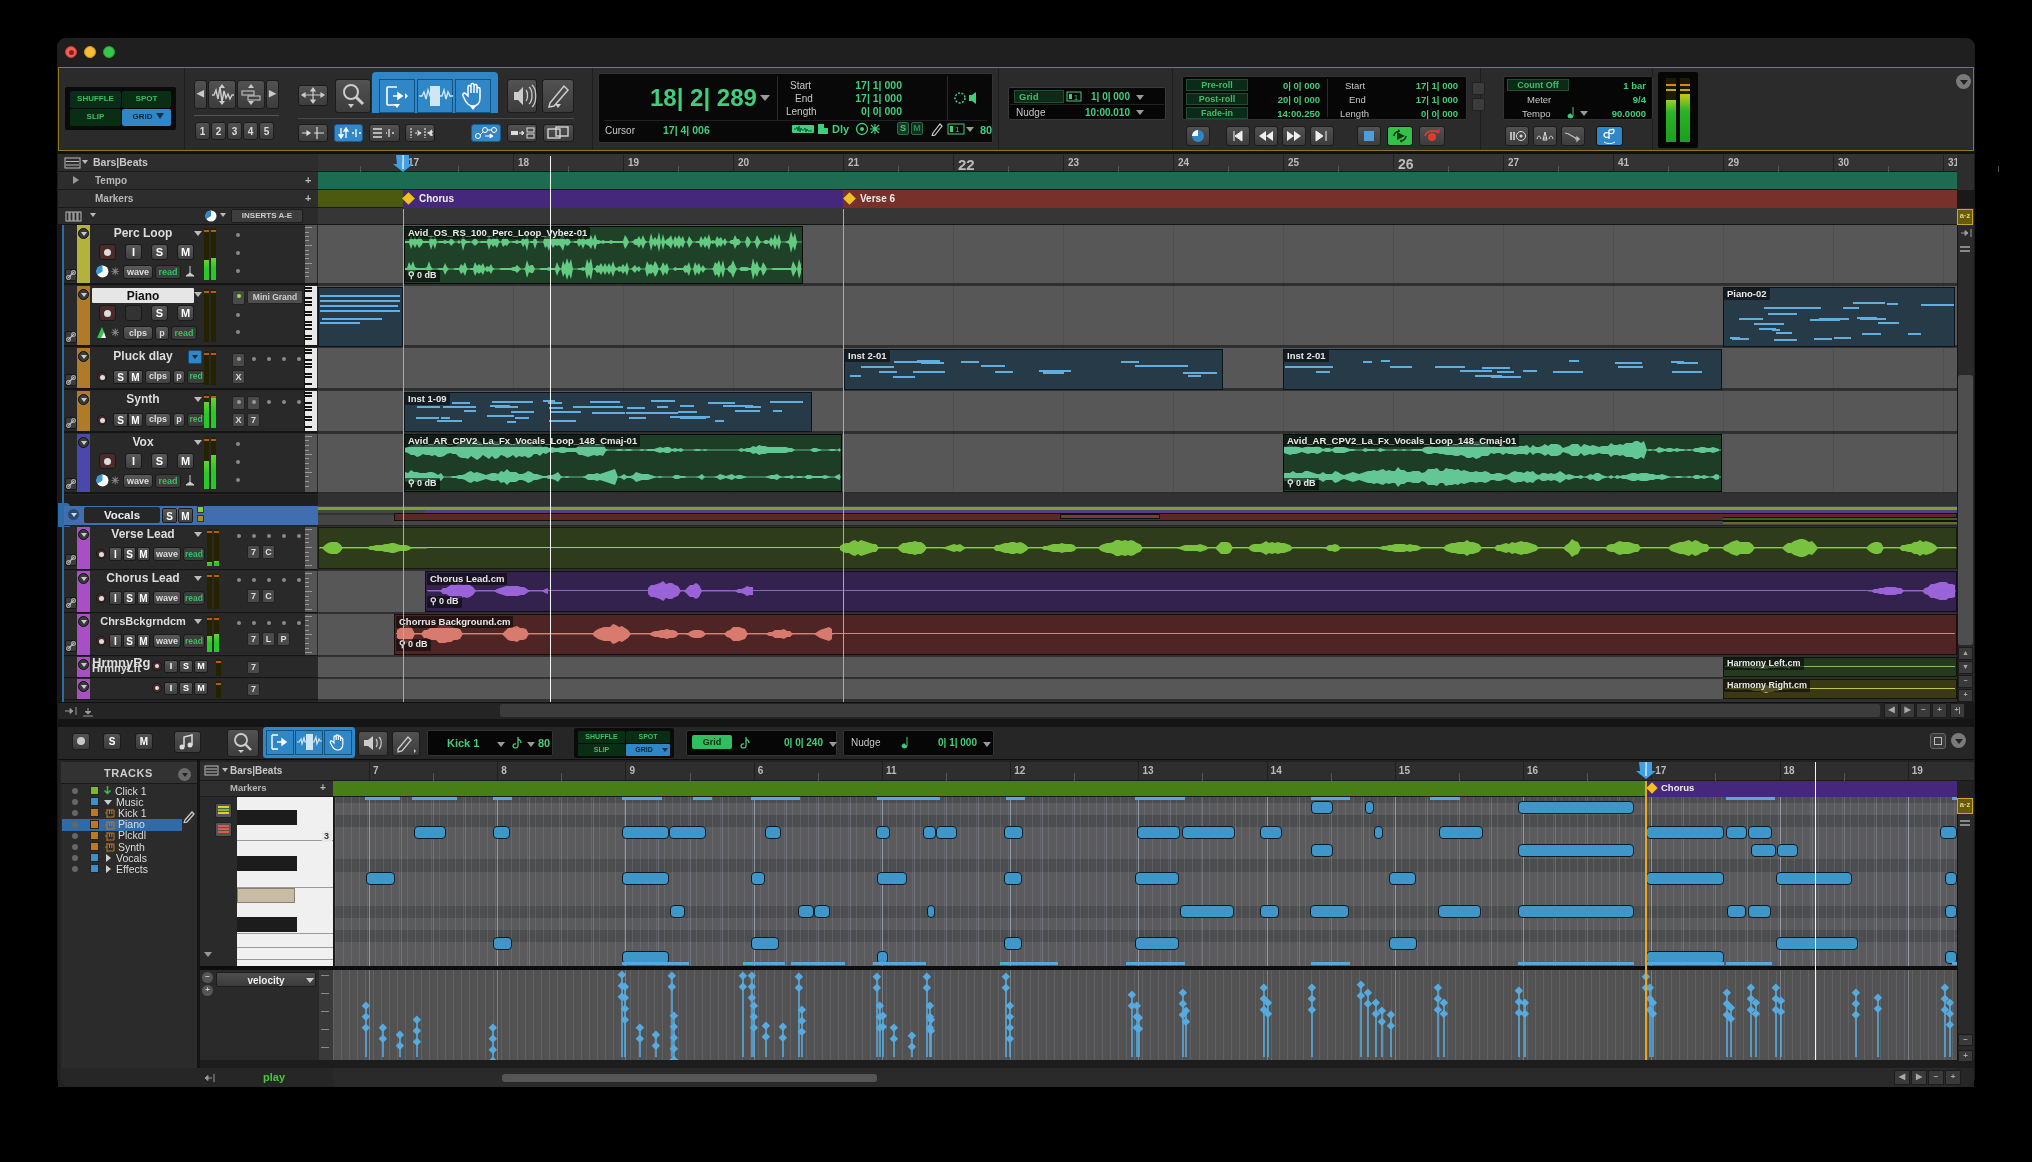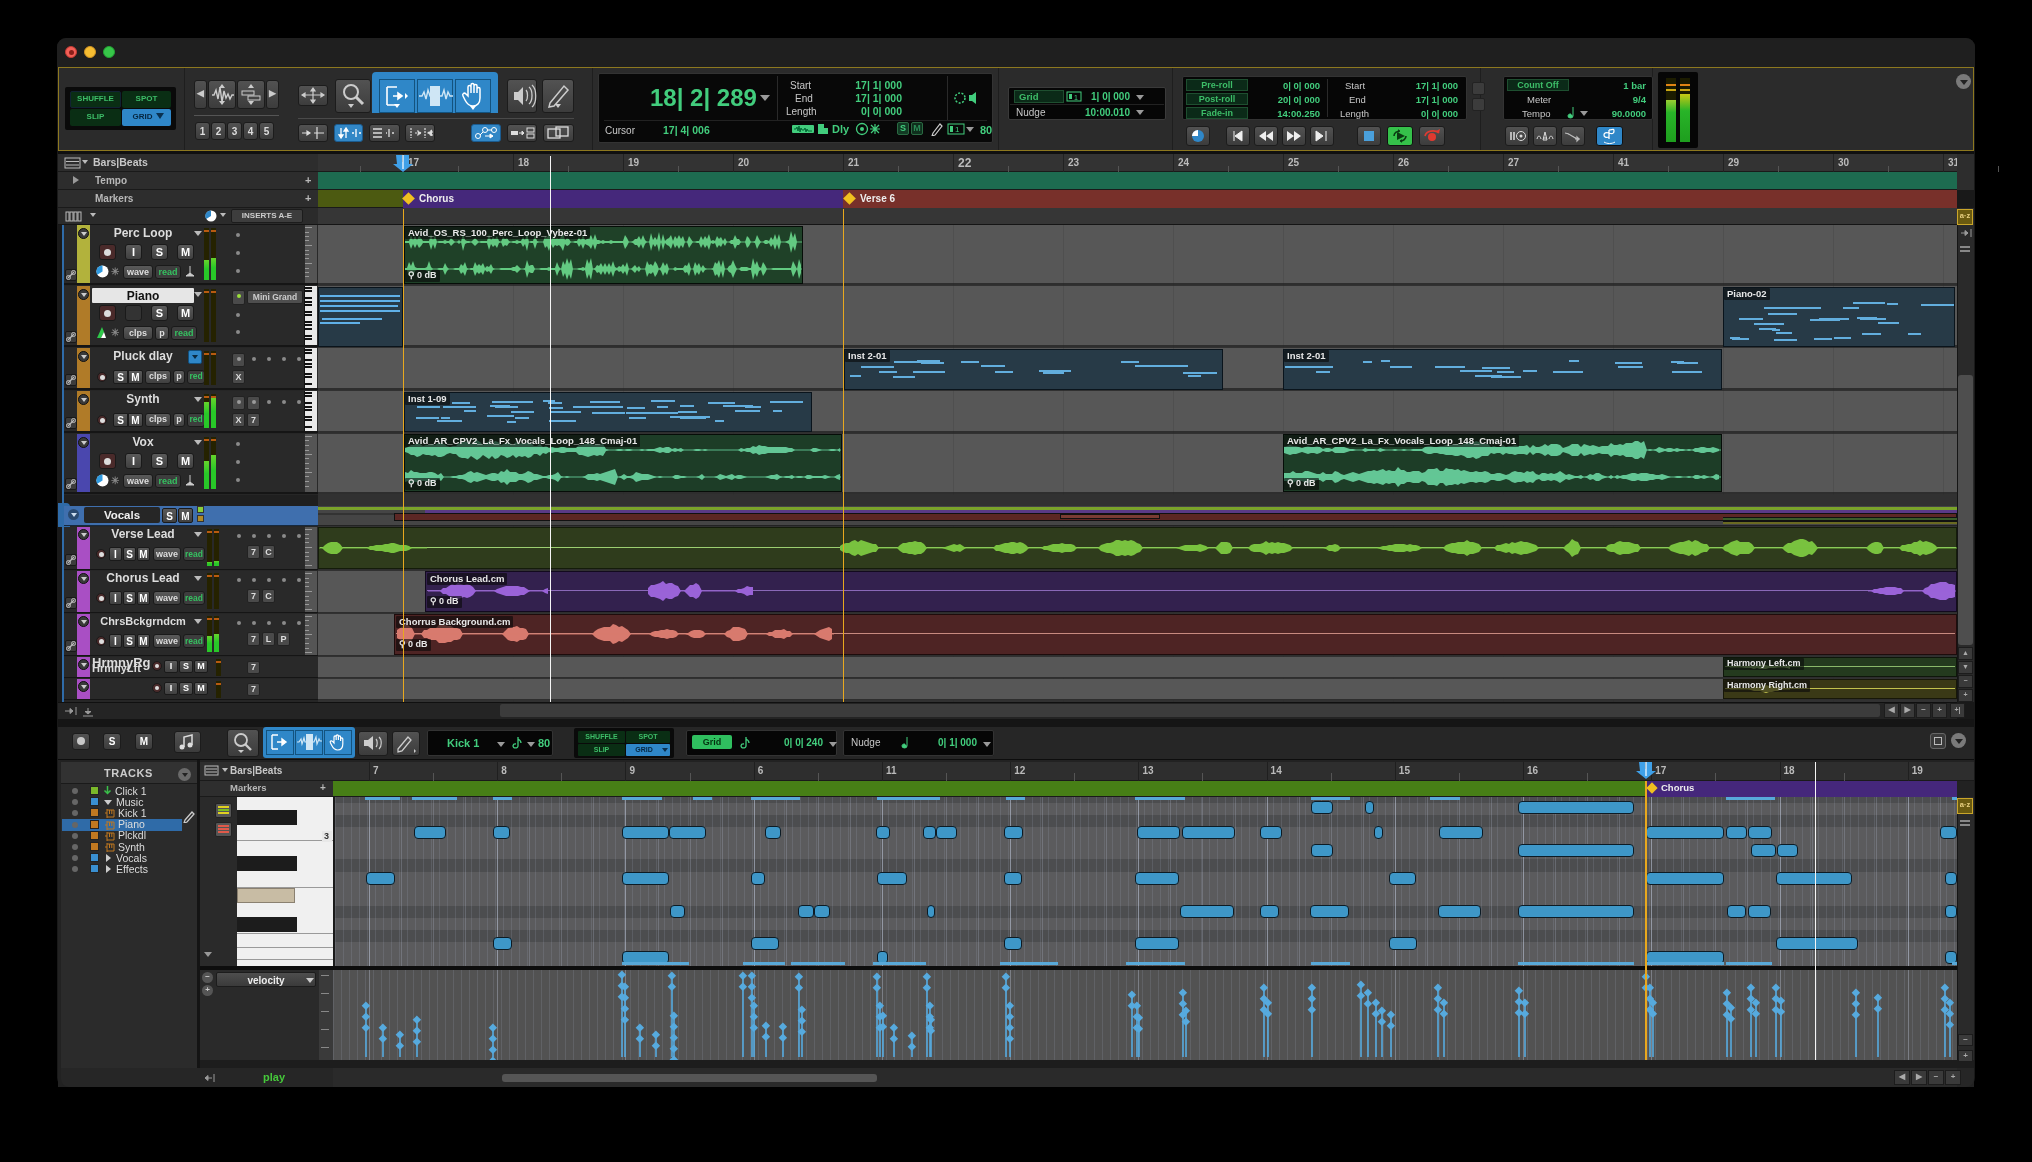--- a/index.html
+++ b/index.html
@@ -300,33 +300,33 @@
 <div class="a" style="left:623.0px;top:154px;width:1px;height:18px;background:#222"></div>
 <div class="a t" style="left:628.0px;top:157px;font-size:10px;color:#bbb;font-weight:700;">19</div>
 <div class="a" style="left:678.0px;top:166px;width:1px;height:6px;background:#555"></div>
 <div class="a" style="left:733.0px;top:154px;width:1px;height:18px;background:#222"></div>
 <div class="a t" style="left:738.0px;top:157px;font-size:10px;color:#bbb;font-weight:700;">20</div>
 <div class="a" style="left:788.0px;top:166px;width:1px;height:6px;background:#555"></div>
 <div class="a" style="left:843.0px;top:154px;width:1px;height:18px;background:#222"></div>
 <div class="a t" style="left:848.0px;top:157px;font-size:10px;color:#bbb;font-weight:700;">21</div>
 <div class="a" style="left:898.0px;top:166px;width:1px;height:6px;background:#555"></div>
 <div class="a" style="left:953.0px;top:154px;width:1px;height:18px;background:#222"></div>
-<div class="a t" style="left:958.0px;top:157px;font-size:12px;color:#bbb;font-weight:700;">22</div>
+<div class="a t" style="left:958.0px;top:157px;font-size:15px;color:#bbb;font-weight:700;">22</div>
 <div class="a" style="left:1008.0px;top:166px;width:1px;height:6px;background:#555"></div>
 <div class="a" style="left:1063.0px;top:154px;width:1px;height:18px;background:#222"></div>
 <div class="a t" style="left:1068.0px;top:157px;font-size:10px;color:#bbb;font-weight:700;">23</div>
 <div class="a" style="left:1118.0px;top:166px;width:1px;height:6px;background:#555"></div>
 <div class="a" style="left:1173.0px;top:154px;width:1px;height:18px;background:#222"></div>
 <div class="a t" style="left:1178.0px;top:157px;font-size:10px;color:#bbb;font-weight:700;">24</div>
 <div class="a" style="left:1228.0px;top:166px;width:1px;height:6px;background:#555"></div>
 <div class="a" style="left:1283.0px;top:154px;width:1px;height:18px;background:#222"></div>
 <div class="a t" style="left:1288.0px;top:157px;font-size:10px;color:#bbb;font-weight:700;">25</div>
 <div class="a" style="left:1338.0px;top:166px;width:1px;height:6px;background:#555"></div>
 <div class="a" style="left:1393.0px;top:154px;width:1px;height:18px;background:#222"></div>
-<div class="a t" style="left:1398.0px;top:157px;font-size:10px;color:#bbb;font-weight:700;text-align:center;">26</div>
+<div class="a t" style="left:1398.0px;top:157px;font-size:14px;color:#bbb;font-weight:700;text-align:center;">26</div>
 <div class="a" style="left:1448.0px;top:166px;width:1px;height:6px;background:#555"></div>
 <div class="a" style="left:1503.0px;top:154px;width:1px;height:18px;background:#222"></div>
 <div class="a t" style="left:1508.0px;top:157px;font-size:10px;color:#bbb;font-weight:700;">27</div>
 <div class="a" style="left:1558.0px;top:166px;width:1px;height:6px;background:#555"></div>
 <div class="a" style="left:1613.0px;top:154px;width:1px;height:18px;background:#222"></div>
 <div class="a t" style="left:1618.0px;top:157px;font-size:10px;color:#bbb;font-weight:700;">41</div>
 <div class="a" style="left:1668.0px;top:166px;width:1px;height:6px;background:#555"></div>
 <div class="a" style="left:1723.0px;top:154px;width:1px;height:18px;background:#222"></div>
 <div class="a t" style="left:1728.0px;top:157px;font-size:10px;color:#bbb;font-weight:700;">29</div>
 <div class="a" style="left:1778.0px;top:166px;width:1px;height:6px;background:#555"></div>

